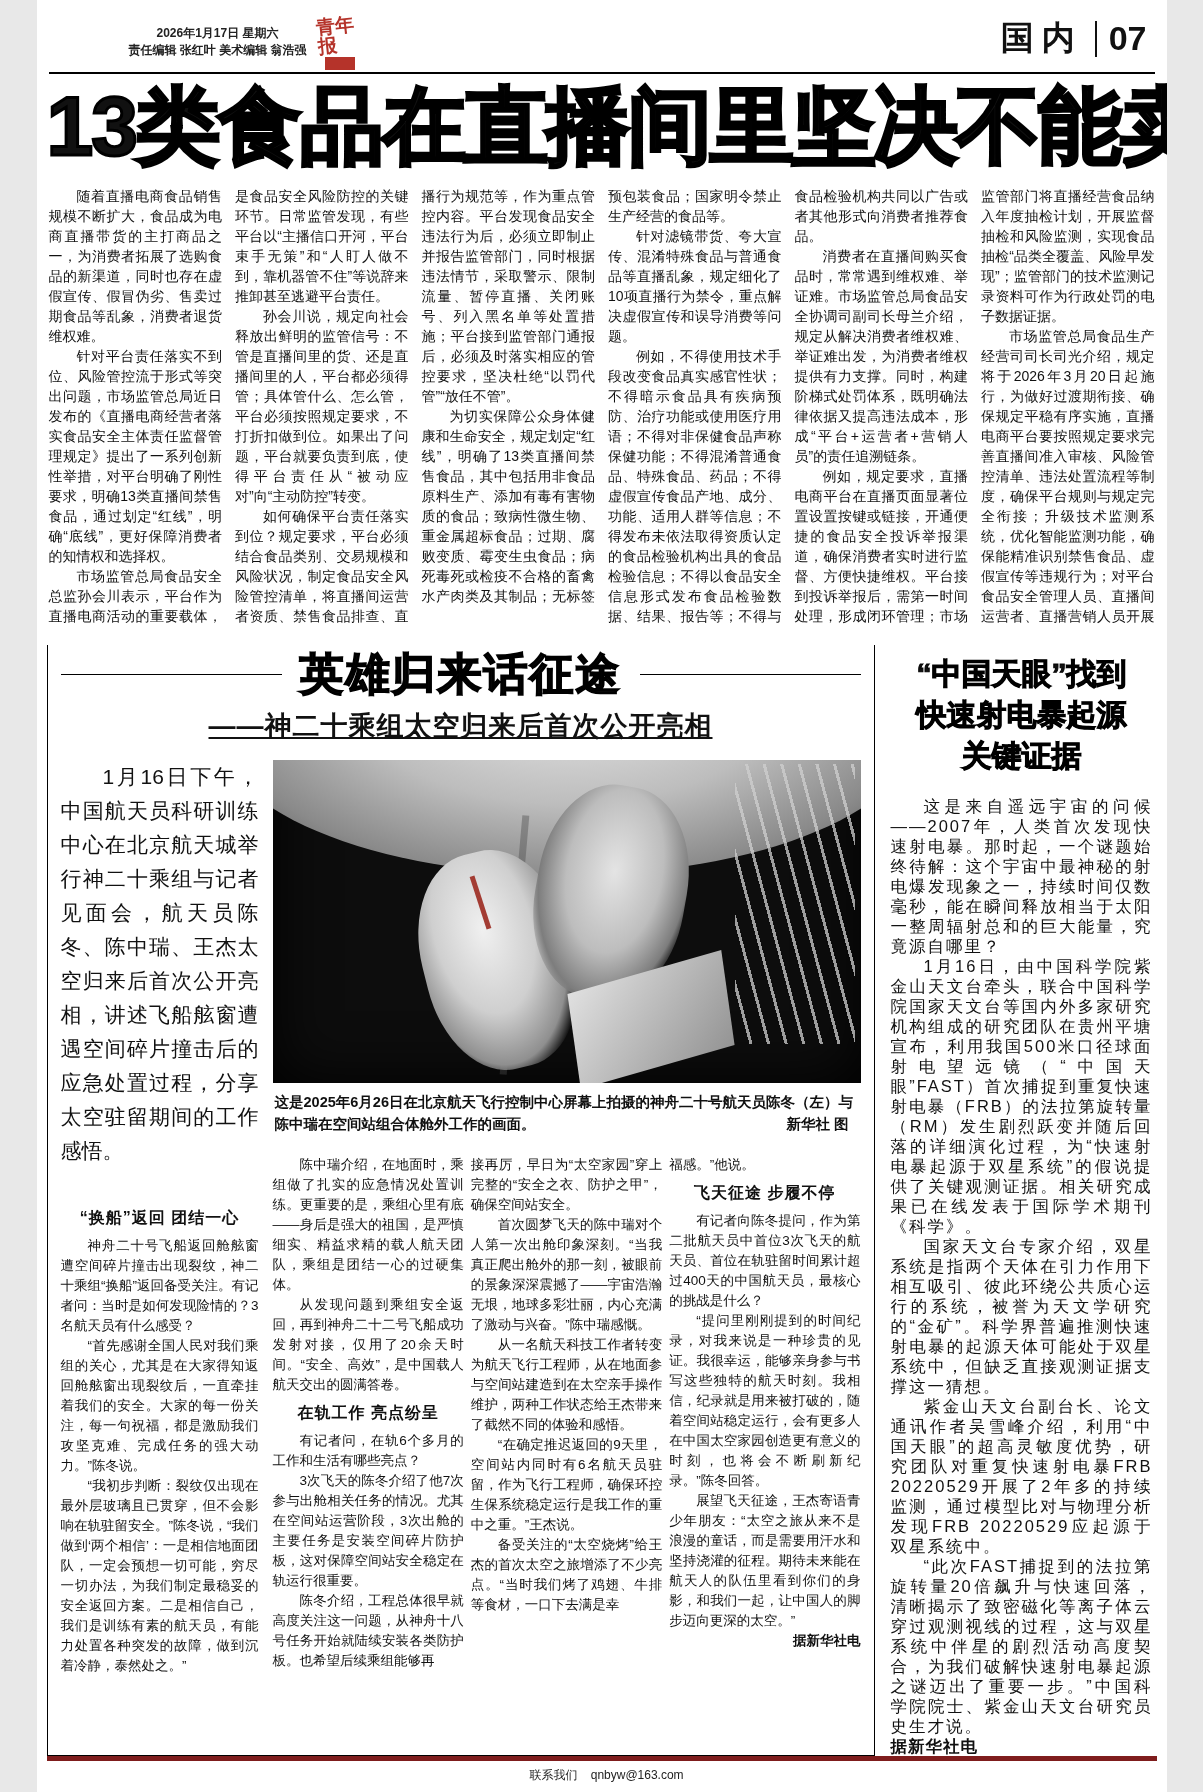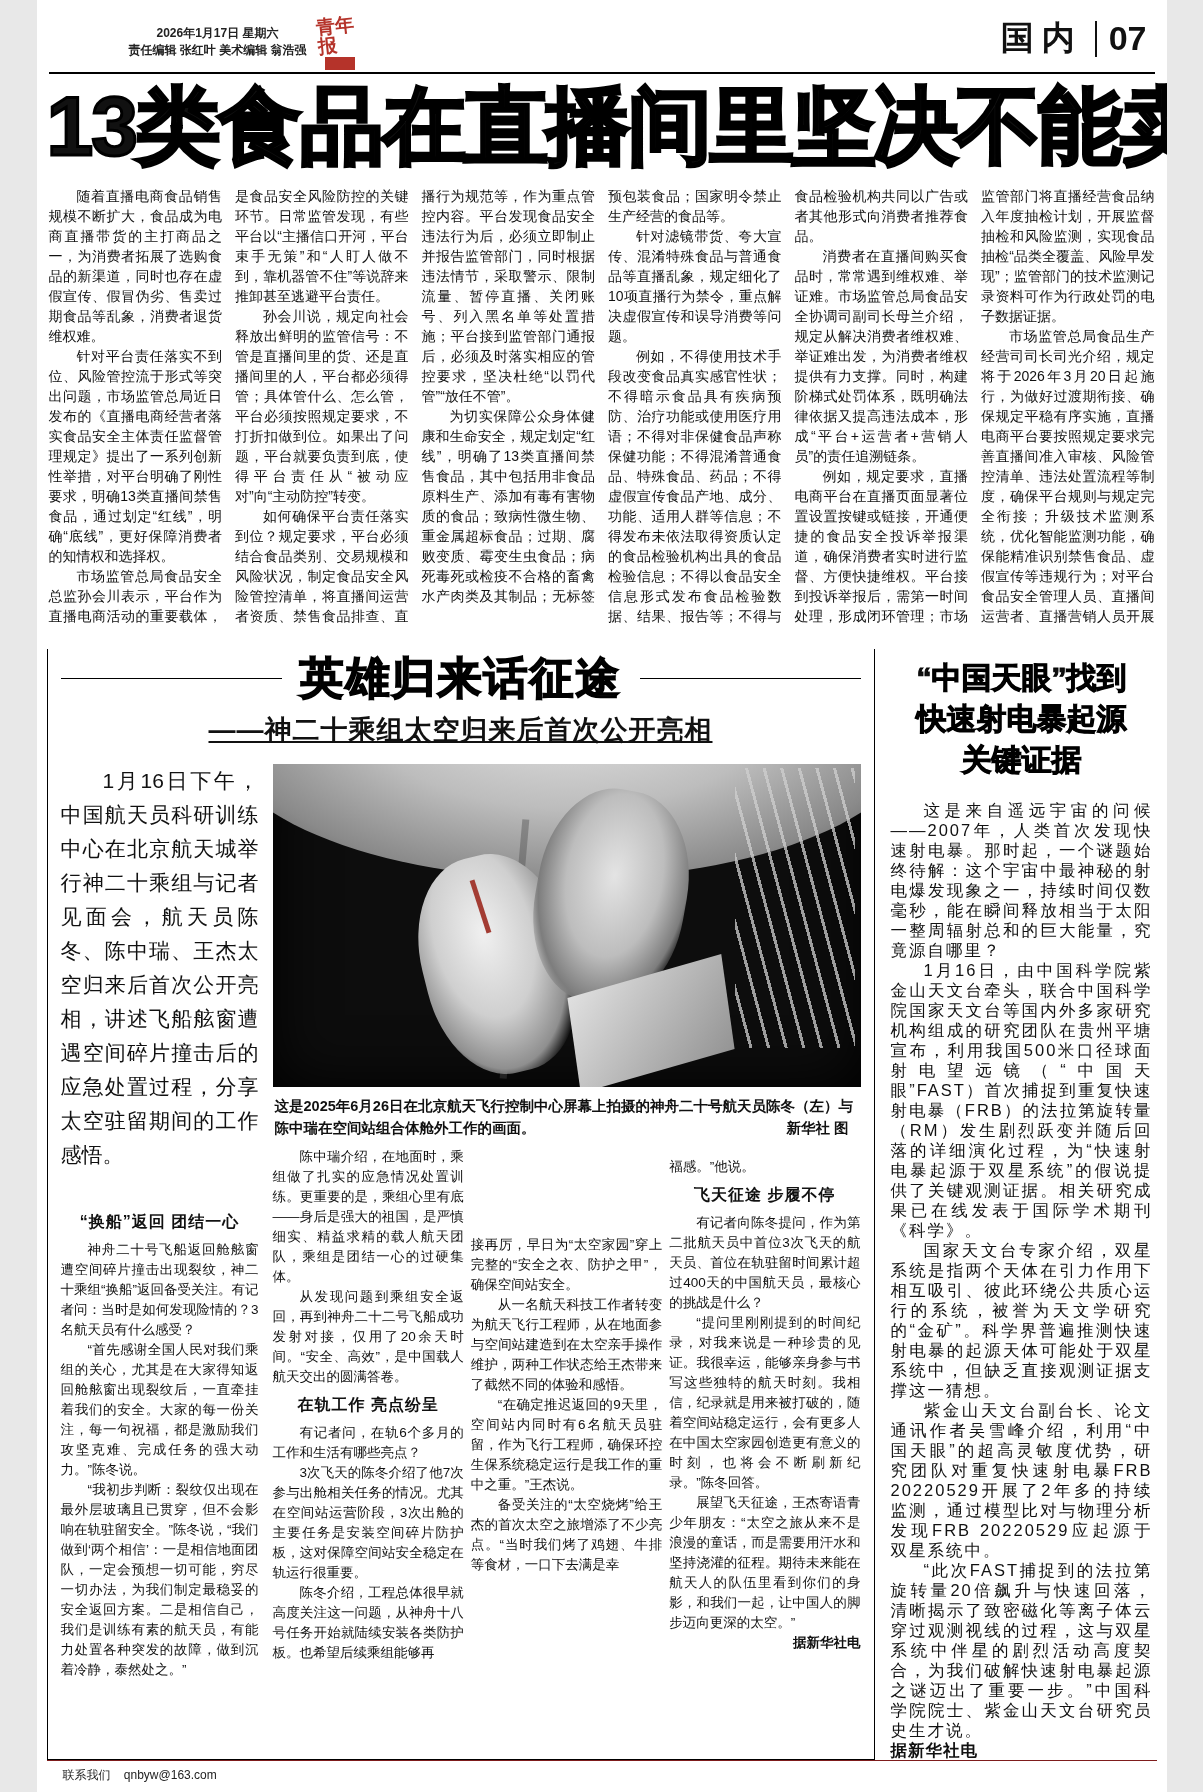--- a/index.html
+++ b/index.html
@@ -67,33 +67,33 @@
                transform:rotate(10deg); border-radius:45%; }
   .ph-panel { position:absolute; right:130px; bottom:16px; width:160px; height:95px;
               background:linear-gradient(135deg,#e0e0e0,#949494); transform:rotate(-16deg) skewX(-8deg); }
   .ph-truss { position:absolute; right:6px; top:4px; width:120px; height:280px; opacity:.75;
               background:repeating-linear-gradient(75deg, transparent 0 14px, #cfcfcf 14px 17px); }
 
   .caption { font-size:14.5px; line-height:22px; font-weight:700; margin:8px 2px 6px; }
   .cap2 { display:flex; }
   .credit { margin-left:auto; padding-right:10px; }
 
-  .feat-cols { display:flex; gap:7px; margin-top:8px;align-items:center; }
+  .feat-cols { display:flex; gap:7px; margin-top:20px; }
   .fcol { flex:1; font-size:13.5px; line-height:20px; text-align:justify; }
 
   
   .sidebar { flex:1; padding:2px 4px 0 0; }
   .sb-title { text-align:center; font-weight:900; font-size:30px; line-height:41px;
               -webkit-text-stroke:1px #000; margin:6px 0 20px; }
   .sidebar p { font-size:16.5px; line-height:20px; letter-spacing:2px; text-align:justify; }
   .sidebar .source { letter-spacing:1px; }
 
   
-  .footer { margin-top:auto; border-top:1px solid #7f1d1d; padding:6px 6px 8px;
-            text-align:left; font-size:12px; color:#222; }
+  .footer { margin-top:auto; border-top:5px solid #7f1d1d; padding:6px 6px 8px;
+            text-align:center; font-size:12px; color:#222; }
   .footer span { margin-left:10px; }
 </style>
 </head>
 <body>
 
 <div class="page">
 
   <header class="hdr">
     <div class="hdr-left">
       <div class="dateblock">
@@ -171,20 +171,21 @@
             <div class="fcol">
               <p>陈中瑞介绍，在地面时，乘组做了扎实的应急情况处置训练。更重要的是，乘组心里有底——身后是强大的祖国，是严慎细实、精益求精的载人航天团队，乘组是团结一心的过硬集体。</p>
               <p>从发现问题到乘组安全返回，再到神舟二十二号飞船成功发射对接，仅用了20余天时间。“安全、高效”，是中国载人航天交出的圆满答卷。</p>
               <h3 class="subhead">在轨工作 亮点纷呈</h3>
               <p>有记者问，在轨6个多月的工作和生活有哪些亮点？</p>
               <p>3次飞天的陈冬介绍了他7次参与出舱相关任务的情况。尤其在空间站运营阶段，3次出舱的主要任务是安装空间碎片防护板，这对保障空间站安全稳定在轨运行很重要。</p>
               <p>陈冬介绍，工程总体很早就高度关注这一问题，从神舟十八号任务开始就陆续安装各类防护板。也希望后续乘组能够再</p>
             </div>
             <div class="fcol">
               <p class="noind">接再厉，早日为“太空家园”穿上完整的“安全之衣、防护之甲”，确保空间站安全。</p>
+              <p>首次圆梦飞天的陈中瑞对个人第一次出舱印象深刻。“当我真正爬出舱外的那一刻，被眼前的景象深深震撼了——宇宙浩瀚无垠，地球多彩壮丽，内心充满了激动与兴奋。”陈中瑞感慨。</p>
               <p>从一名航天科技工作者转变为航天飞行工程师，从在地面参与空间站建造到在太空亲手操作维护，两种工作状态给王杰带来了截然不同的体验和感悟。</p>
               <p>“在确定推迟返回的9天里，空间站内同时有6名航天员驻留，作为飞行工程师，确保环控生保系统稳定运行是我工作的重中之重。”王杰说。</p>
               <p>备受关注的“太空烧烤”给王杰的首次太空之旅增添了不少亮点。“当时我们烤了鸡翅、牛排等食材，一口下去满是幸</p>
             </div>
             <div class="fcol">
               <p class="noind">福感。”他说。</p>
               <h3 class="subhead">飞天征途 步履不停</h3>
               <p>有记者向陈冬提问，作为第二批航天员中首位3次飞天的航天员、首位在轨驻留时间累计超过400天的中国航天员，最核心的挑战是什么？</p>
               <p>“提问里刚刚提到的时间纪录，对我来说是一种珍贵的见证。我很幸运，能够亲身参与书写这些独特的航天时刻。我相信，纪录就是用来被打破的，随着空间站稳定运行，会有更多人在中国太空家园创造更有意义的时刻，也将会不断刷新纪录。”陈冬回答。</p>
               <p>展望飞天征途，王杰寄语青少年朋友：“太空之旅从来不是浪漫的童话，而是需要用汗水和坚持浇灌的征程。期待未来能在航天人的队伍里看到你们的身影，和我们一起，让中国人的脚步迈向更深的太空。”</p>

